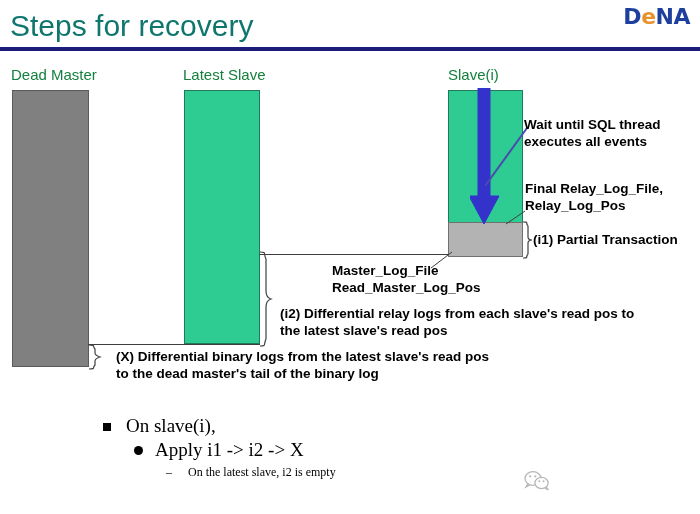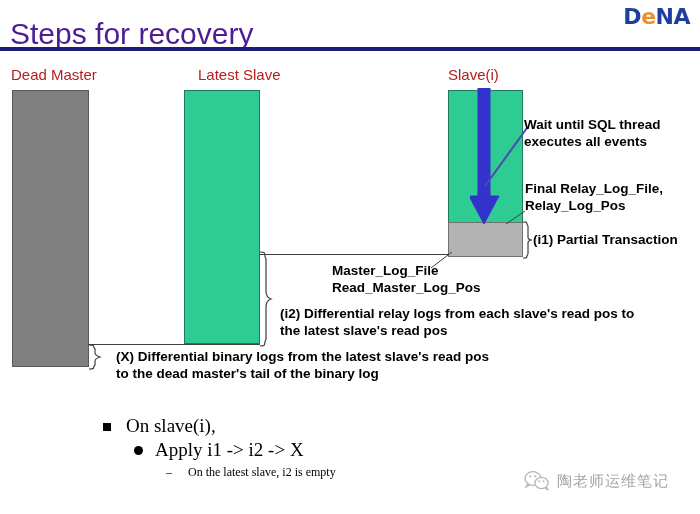--- a/index.html
+++ b/index.html
@@ -14,25 +14,25 @@
     background: #ffffff;
     overflow: hidden;
     font-family: "Liberation Sans", sans-serif;
     color: #000000;
   }
 
   
   #slide-title {
     position: absolute;
     left: 10px;
-    top: 16px;
+    top: 8px;
     font-size: 30px;
     line-height: 36px;
     letter-spacing: 0px;
-    color: #4c1d95;
+    color: #0f766e;
     white-space: nowrap;
   }
   #title-rule {
     position: absolute;
     left: 0px;
     top: 47px;
     width: 700px;
     height: 4px;
     background: #1c1c7a;
   }
@@ -48,25 +48,25 @@
     font-family: "DejaVu Sans", sans-serif;
   }
   #brand-logo .blue { color: #1f3f9e; }
   #brand-logo .orange { color: #e8922c; }
 
   
   .col-header {
     position: absolute;
     font-size: 15px;
     line-height: 18px;
-    color: #b91c1c;
+    color: #15803d;
     white-space: nowrap;
   }
   #hdr-dead-master { left: 11px;  top: 66px; }
-  #hdr-latest-slave { left: 183px; top: 66px; margin-left: 15px; }
+  #hdr-latest-slave { left: 183px; top: 66px; }
   #hdr-slave-i     { left: 448px; top: 66px; }
 
   
   .block {
     position: absolute;
     box-sizing: border-box;
     border: 1px solid #5a5a5a;
   }
   .gray  { background: #808080; }
   .green { background: #2ecc92; border-color: #1f7a5a; }
@@ -251,16 +251,15 @@
     <svg width="26" height="22" viewBox="0 0 26 22">
       <ellipse cx="9" cy="8.5" rx="8" ry="6.8" fill="none" stroke="#8a8a8a" stroke-width="1.3"></ellipse>
       <circle cx="6.2" cy="6.3" r="1.1" fill="#8a8a8a"></circle>
       <circle cx="11.3" cy="6.3" r="1.1" fill="#8a8a8a"></circle>
       <path d="M4 13.5 L2 17 L6 14.6" fill="none" stroke="#8a8a8a" stroke-width="1.3"></path>
       <ellipse cx="17.5" cy="13" rx="6.6" ry="5.6" fill="#ffffff" stroke="#8a8a8a" stroke-width="1.3"></ellipse>
       <circle cx="15.3" cy="11.3" r="0.95" fill="#8a8a8a"></circle>
       <circle cx="19.6" cy="11.3" r="0.95" fill="#8a8a8a"></circle>
       <path d="M22.4 17 L24.4 20 L21 18.2" fill="none" stroke="#8a8a8a" stroke-width="1.3"></path>
     </svg>
-    <div id="watermark-text">陶老师运维笔记</div>
   </div>
 
 </div>
 
 </body></html>

